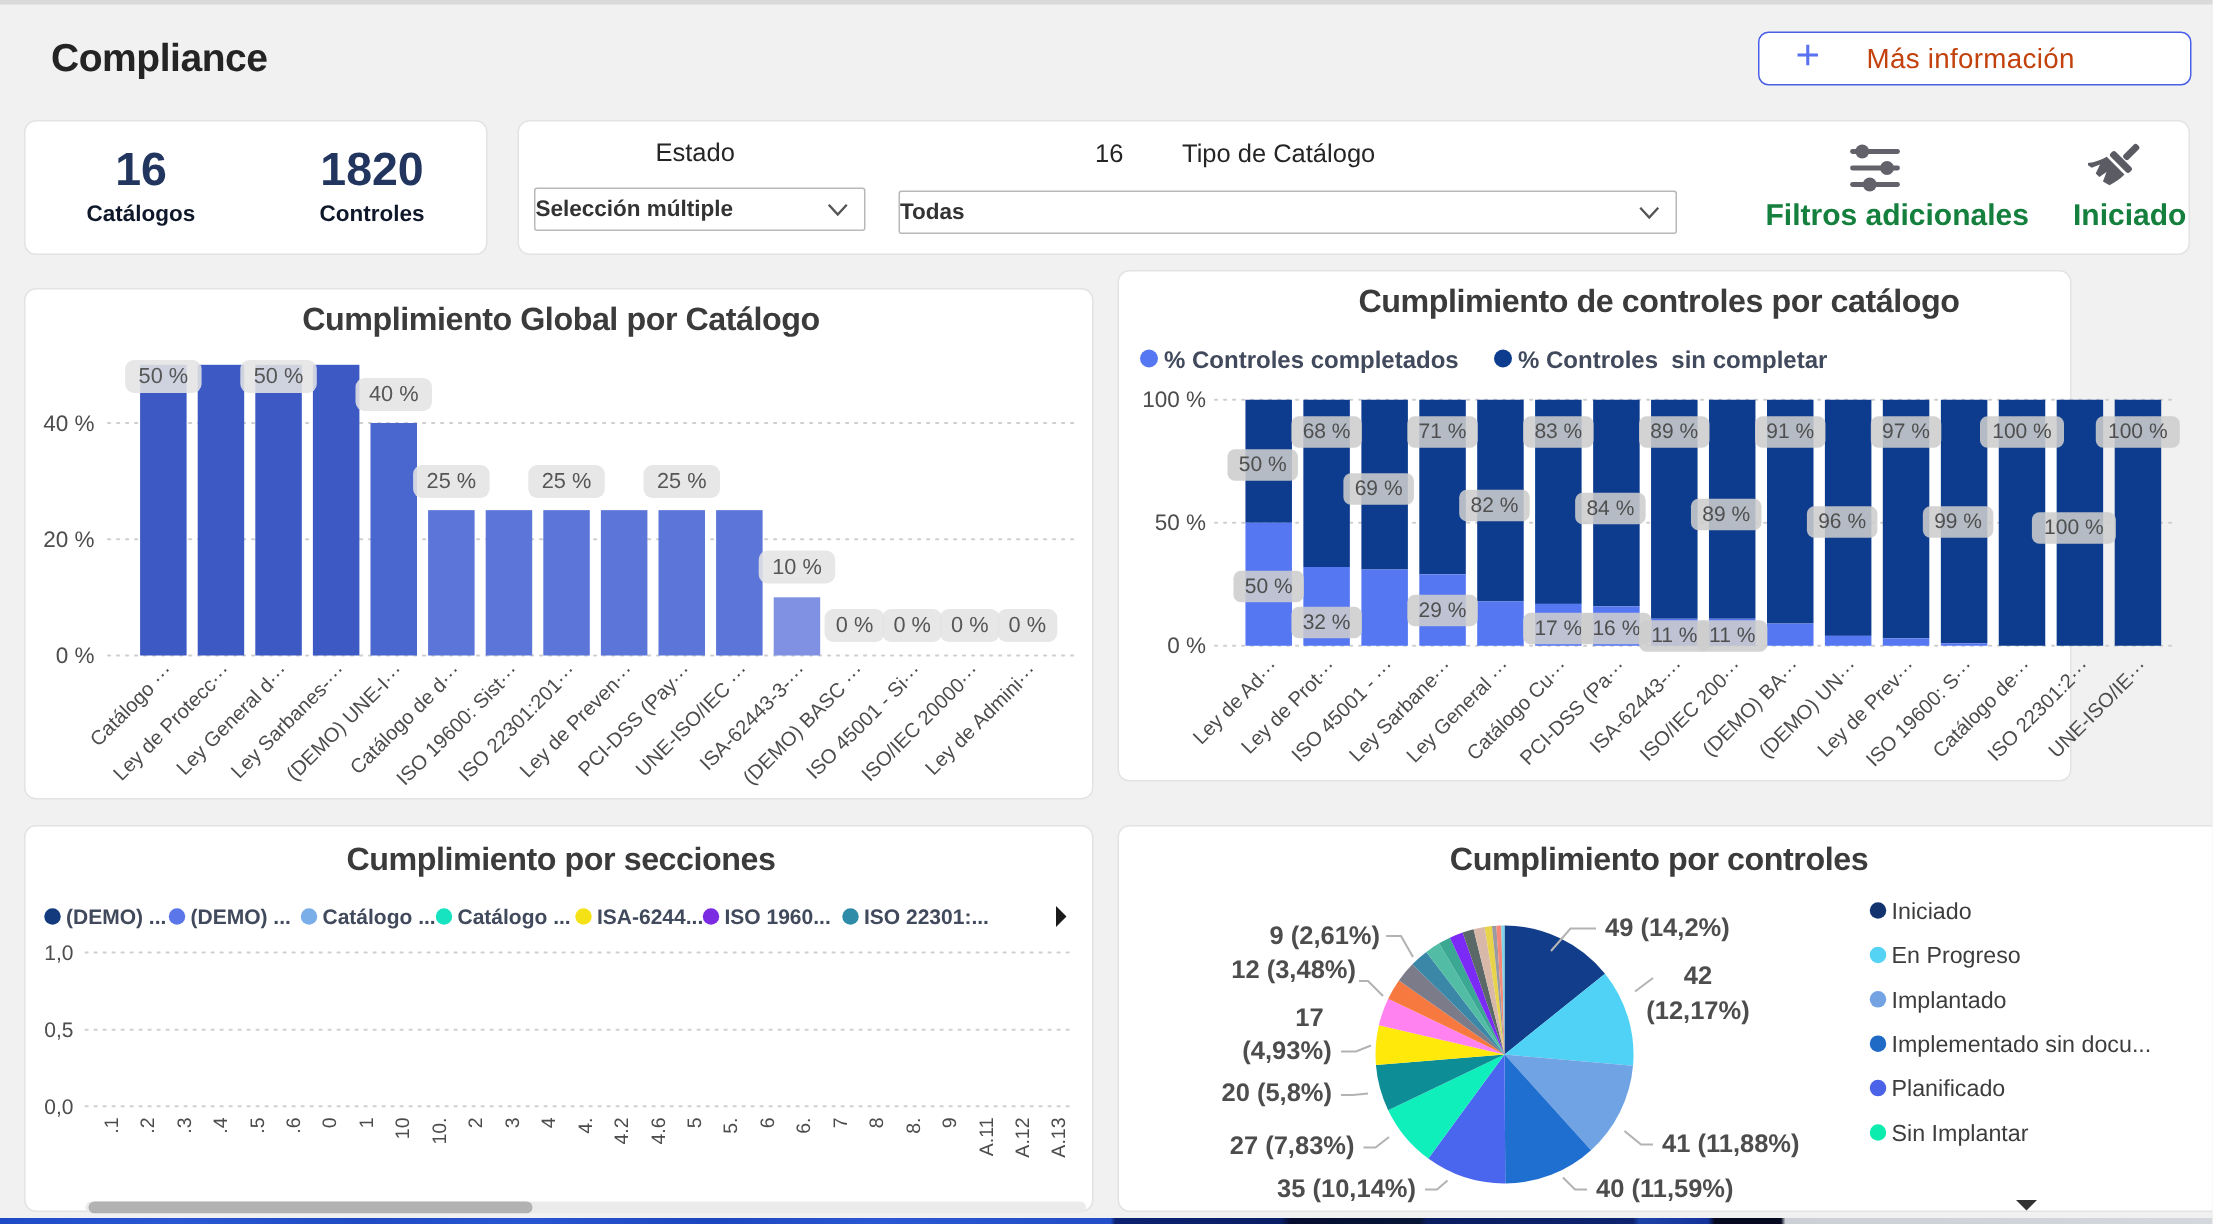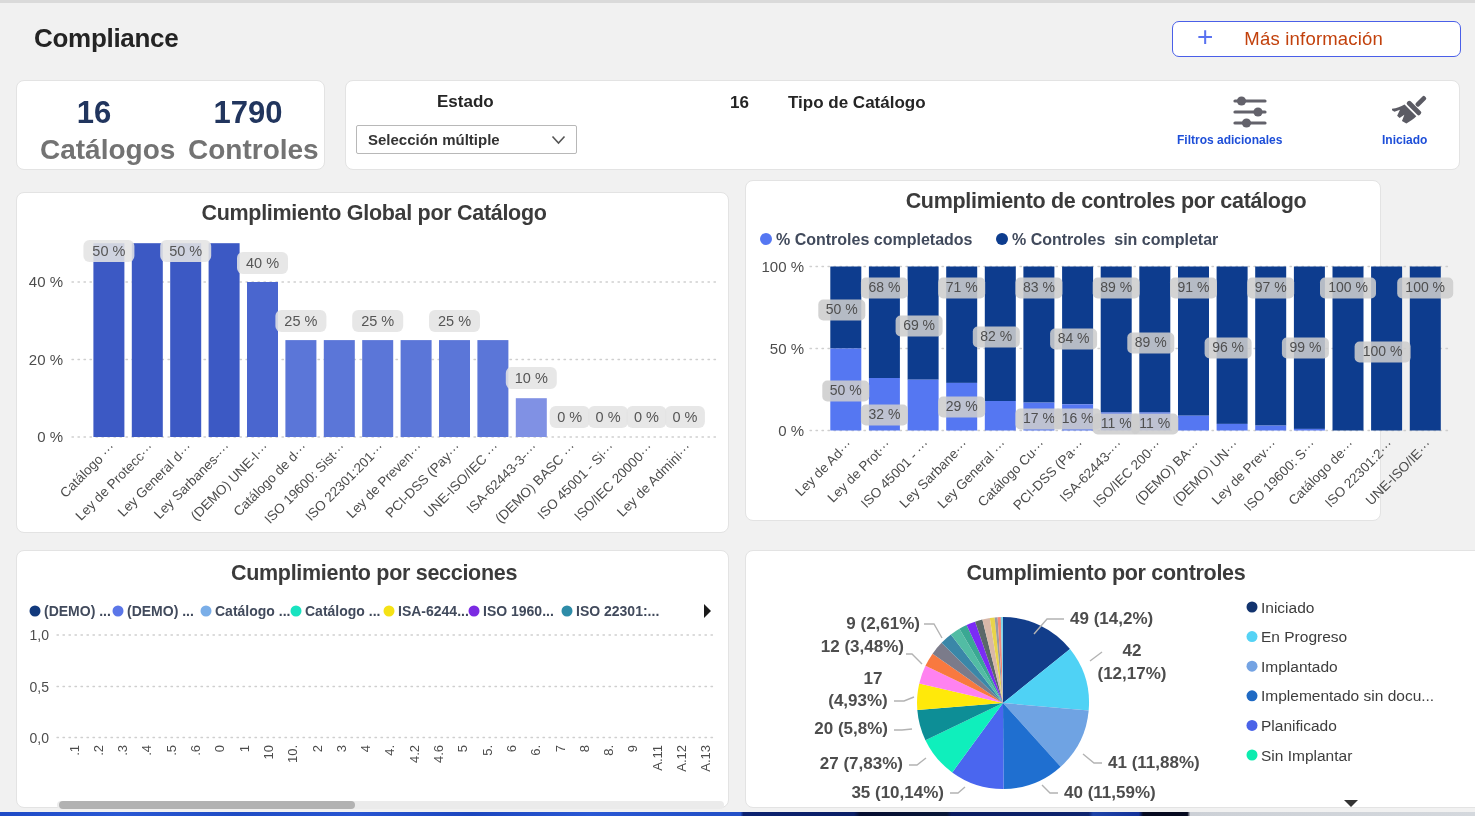--- a/index.html
+++ b/index.html
@@ -5,27 +5,27 @@
 body { font-family:"Liberation Sans", sans-serif; background:#f1f1f1; position:relative; border-top:3px solid #dadada; }
 .card { position:absolute; background:#fff; border:1px solid #e3e3e3; border-radius:8px; }
 h1 { position:absolute; left:22px; top:20px; font-size:26px; font-weight:700; color:#242424; letter-spacing:-0.3px;margin-left:12px; }
 .btn { position:absolute; left:1172px; top:18px; width:289px; height:36px; border:1.6px solid #4a5fe8; border-radius:7px;
   background:#fff; display:flex; align-items:center; padding-left:24px; gap:31px; }
 .btn .plus { color:#5a72f0; font-size:28px; font-weight:400; line-height:1; margin-top:-4px; }
 .btn .txt { color:#c2410c; font-size:18.5px; font-weight:400; letter-spacing:0.2px; }
 .stats { left:16px; top:77px; width:309px; height:90px; }
 .stat { position:absolute; text-align:center; }
 .stat .num { font-size:31px; font-weight:700; color:#21355e; }
-.stat .lab { font-size:28px; font-weight:700; color:#737373; margin-top:3px; }
+.stat .lab { font-size:15px; font-weight:700; color:#0f172a; margin-top:3px; }
 .filters { left:345px; top:77px; width:1115px; height:90px; }
-.flabel { position:absolute; font-size:17px; font-weight:700; color:#252525; }
+.flabel { position:absolute; font-size:17px; font-weight:400; color:#252525; }
 .dd { position:absolute; height:29px; background:#fff; border:1px solid #b8b8b8; border-radius:2px;
-  font-size:15px; font-weight:600; color:#333; display:flex; align-items:center; padding-left:11px; }
+  font-size:15px; font-weight:600; color:#333; display:flex; align-items:center; }
 .dd svg { position:absolute; right:10px; top:9px; }
-.icnlab { position:absolute; font-size:12px; font-weight:600; color:#1d4ed8; }
+.icnlab { position:absolute; font-size:20px; font-weight:600; color:#15803d; }
 .c1 { left:16px; top:189px; width:713px; height:341px; }
 .c2 { left:745px; top:177px; width:636px; height:341px; }
 .c3 { left:16px; top:547px; width:713px; height:258px; }
 .c4 { left:745px; top:547px; width:768px; height:258px; }
 .strip { position:absolute; left:0; top:809px; width:1475px; height:7px;
   background:linear-gradient(90deg,#1e4ac6 0%,#2a58d4 8%,#1f4cc4 16%,#2855d2 24%,#1c46be 32%,#2a58d4 40%,#2350c8 48%,#2350c8 50.2%,#0c2270 50.4%,#0a1e66 57.9%,#050d30 58.3%,#081638 64.2%,#0a1c60 64.5%,#0e2470 73.8%,#1d43a8 74.1%,#14329a 77.2%,#060a20 77.5%,#060a20 80.5%,#ccd0d6 80.7%,#d4d8dd 100%); }
 svg text { font-family:"Liberation Sans", sans-serif; }
 .c1 > svg,.c2 > svg,.c3 > svg,.c4 > svg { display:block; }
 </style></head>
 <body>
@@ -34,33 +34,37 @@
     <span class="plus">+</span>
     <span class="txt">Más información</span>
   </div>
 
 <div class="card stats">
   <div class="stat" style="left:23px;top:14px;width:108px;">
       <div class="num">16</div>
       <div class="lab">Catálogos</div>
     </div>
   <div class="stat" style="left:171px;top:14px;width:120px;">
-      <div class="num">1790</div>
+      <div class="num">1820</div>
       <div class="lab">Controles</div>
     </div>
 </div>
 
 <div class="card filters">
   <div class="flabel" style="left:91px;top:11px;">Estado</div>
   <div class="dd" style="left:10px;top:44px;width:221px;">Selección múltiple
     <svg width="15" height="11" viewBox="0 0 15 11">
         <path d="M1.5 1.5 L7.5 8 L13.5 1.5" stroke="#555" stroke-width="1.6" fill="none"></path>
       </svg></div>
   <div class="flabel" style="left:384px;top:12px;">16</div>
   <div class="flabel" style="left:442px;top:12px;">Tipo de Catálogo</div>
+  <div class="dd" style="left:253px;top:46px;width:519px;">Todas
+    <svg width="15" height="11" viewBox="0 0 15 11">
+        <path d="M1.5 1.5 L7.5 8 L13.5 1.5" stroke="#555" stroke-width="1.6" fill="none"></path>
+      </svg></div>
   <svg style="position:absolute;left:886px;top:15px;" width="36" height="32" viewBox="0 0 36 32">
     <g stroke="#63626b" stroke-width="3.2" stroke-linecap="round">
       <line x1="3" y1="5" x2="33" y2="5"></line>
         <line x1="3" y1="16" x2="33" y2="16"></line>
         <line x1="3" y1="27" x2="33" y2="27"></line>
     </g>
     <g fill="#63626b">
         <circle cx="9.5" cy="5" r="4.6"></circle>
         <circle cx="26" cy="16" r="4.6"></circle>
         <circle cx="14.5" cy="27" r="4.6"></circle>

